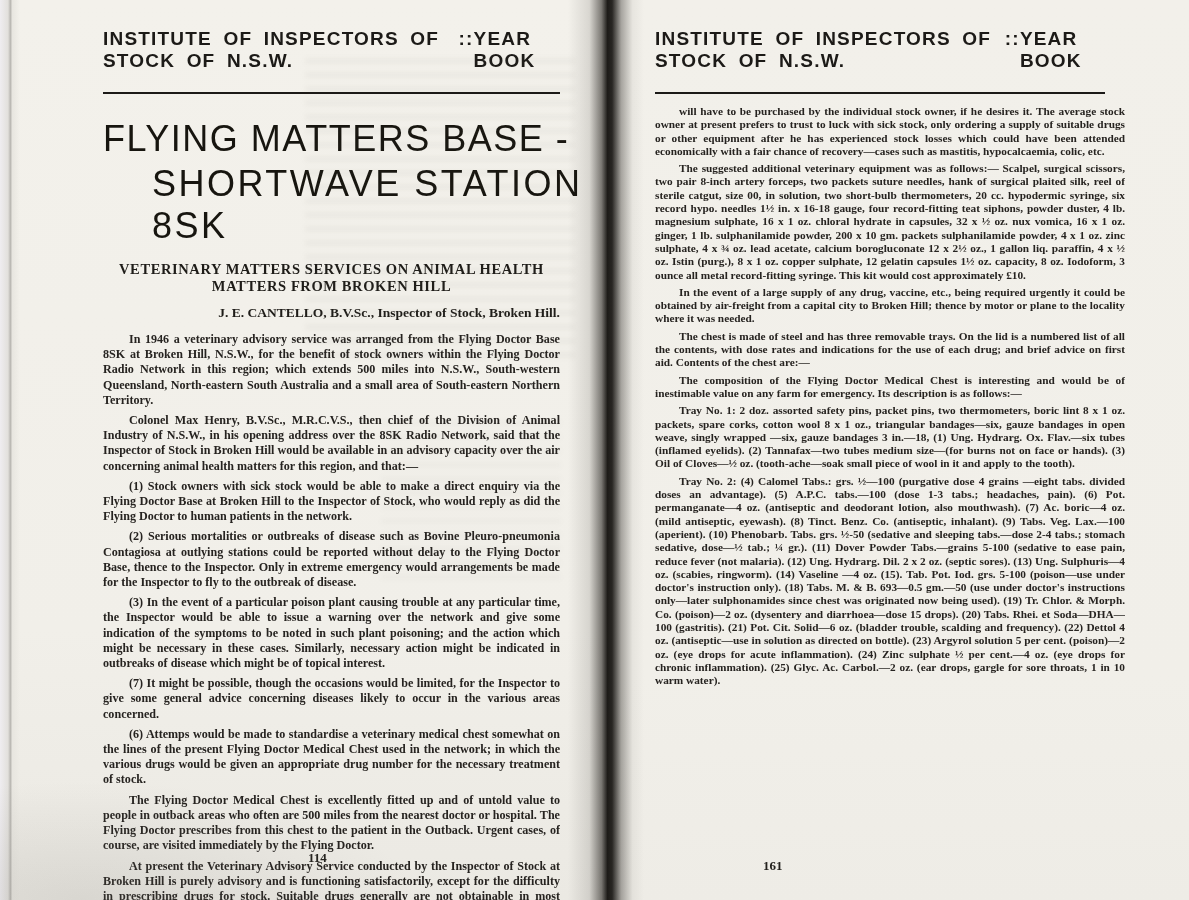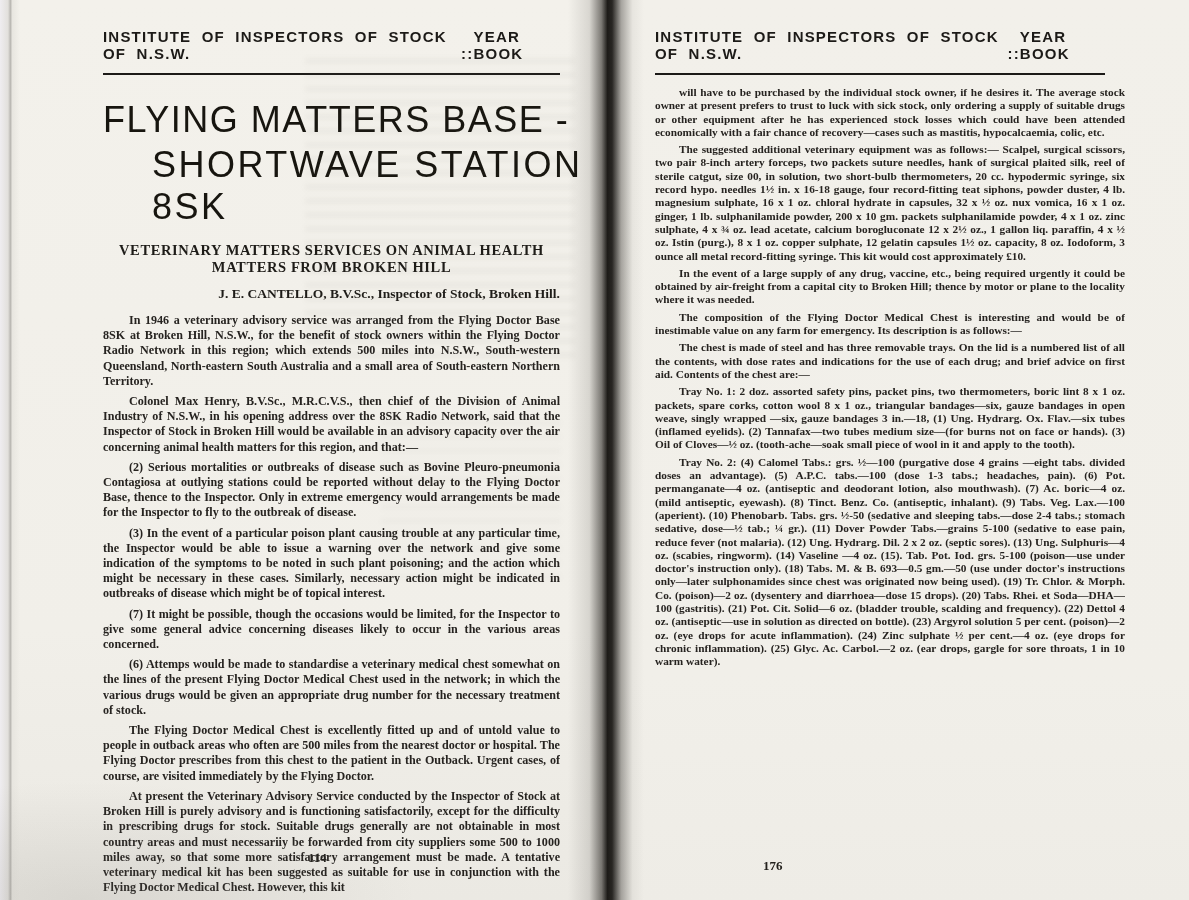--- a/index.html
+++ b/index.html
@@ -18,24 +18,24 @@
     background:linear-gradient(90deg,#efedf0 0%,#e2e0dc 40%,#b9b7b2 52%,#e8e6e0 62%,rgba(241,239,233,0) 100%);}
   .corner-wash{position:absolute;left:0;bottom:0;width:420px;height:120px;pointer-events:none;
     background:radial-gradient(ellipse at 20% 100%,rgba(120,118,112,0.16),rgba(120,118,112,0) 70%);}
   .ghost{position:absolute;pointer-events:none;opacity:.55;filter:blur(2.5px);
     background:repeating-linear-gradient(0deg,rgba(110,108,100,0.10) 0 6px,rgba(0,0,0,0) 6px 14px);}
   .ghost-a{right:26px;top:58px;width:270px;height:300px;}
   .ghost-b{right:40px;top:420px;width:180px;height:160px;opacity:.35;}
 
   
   .running-head{
-    display:flex;justify-content:space-between;align-items:flex-end;
-    font-family:"Liberation Sans", sans-serif;font-weight:bold;font-size:15px;
+    display:flex;justify-content:space-between;align-items:flex-start;
+    font-family:"Liberation Sans", sans-serif;font-weight:bold;font-size:19px;
     letter-spacing:1.2px;word-spacing:5px;color:#1c1a17;
-    border-bottom:2px solid #1c1a17;padding-bottom:11px;margin-top:28px;
+    border-bottom:2px solid #1c1a17;padding-bottom:20px;margin-top:28px;
   }
   .page-left .running-head{margin-left:103px;margin-right:41px;}
   .page-right .running-head{margin-left:54px;margin-right:84px;}
 
   
   .title{margin:24px 0 0 0;font-family:"Liberation Sans", sans-serif;font-weight:normal;color:#17150f;}
   .title .t1{display:block;font-size:36px;letter-spacing:1.5px;margin-left:103px;}
   .title .t2{display:block;font-size:36px;letter-spacing:2.5px;margin-left:152px;margin-top:3px;}
   .subtitle{margin:14px 41px 0 103px;text-align:center;font-size:14.5px;line-height:17px;
     font-weight:bold;letter-spacing:.6px;color:#1e1c18;}
@@ -77,20 +77,21 @@
     <h2 class="subtitle">
       <span>VETERINARY MATTERS SERVICES ON ANIMAL HEALTH</span><br>
       <span>MATTERS FROM BROKEN HILL</span>
     </h2>
 
     <h3 class="byline">J. E. CANTELLO, B.V.Sc., Inspector of Stock, Broken Hill.</h3>
 
     <div class="body-copy">
       <p>In 1946 a veterinary advisory service was arranged from the Flying Doctor Base 8SK at Broken Hill, N.S.W., for the benefit of stock owners within the Flying Doctor Radio Network in this region; which extends 500 miles into N.S.W., South-western Queensland, North-eastern South Australia and a small area of South-eastern Northern Territory.</p>
       <p>Colonel Max Henry, B.V.Sc., M.R.C.V.S., then chief of the Division of Animal Industry of N.S.W., in his opening address over the 8SK Radio Network, said that the Inspector of Stock in Broken Hill would be available in an advisory capacity over the air concerning animal health matters for this region, and that:—</p>
+      <p>(1) Stock owners with sick stock would be able to make a direct enquiry via the Flying Doctor Base at Broken Hill to the Inspector of Stock, who would reply as did the Flying Doctor to human patients in the network.</p>
       <p>(2) Serious mortalities or outbreaks of disease such as Bovine Pleuro-pneumonia Contagiosa at outlying stations could be reported without delay to the Flying Doctor Base, thence to the Inspector. Only in extreme emergency would arrangements be made for the Inspector to fly to the outbreak of disease.</p>
       <p>(3) In the event of a particular poison plant causing trouble at any particular time, the Inspector would be able to issue a warning over the network and give some indication of the symptoms to be noted in such plant poisoning; and the action which might be necessary in these cases. Similarly, necessary action might be indicated in outbreaks of disease which might be of topical interest.</p>
       <p>(7) It might be possible, though the occasions would be limited, for the Inspector to give some general advice concerning diseases likely to occur in the various areas concerned.</p>
       <p>(6) Attemps would be made to standardise a veterinary medical chest somewhat on the lines of the present Flying Doctor Medical Chest used in the network; in which the various drugs would be given an appropriate drug number for the necessary treatment of stock.</p>
       <p>The Flying Doctor Medical Chest is excellently fitted up and of untold value to people in outback areas who often are 500 miles from the nearest doctor or hospital. The Flying Doctor prescribes from this chest to the patient in the Outback. Urgent cases, of course, are visited immediately by the Flying Doctor.</p>
       <p>At present the Veterinary Advisory Service conducted by the Inspector of Stock at Broken Hill is purely advisory and is functioning satisfactorily, except for the difficulty in prescribing drugs for stock. Suitable drugs generally are not obtainable in most country areas and must necessariiy be forwarded from city suppliers some 500 to 1000 miles away, so that some more satisfactory arrangement must be made.  A tentative veterinary medical kit has been suggested as suitable for use in conjunction with the Flying Doctor Medical Chest.  However, this kit</p>
     </div>
 
     <div class="page-number">114</div>
   </section>
@@ -99,25 +100,25 @@
     <header class="running-head">
       <span>INSTITUTE OF INSPECTORS OF STOCK OF N.S.W.</span>
       <span>::</span>
       <span>YEAR BOOK</span>
     </header>
 
     <div class="body-copy">
       <p>will have to be purchased by the individual stock owner, if he desires it. The average stock owner at present prefers to trust to luck with sick stock, only ordering a supply of suitable drugs or other equipment after he has experienced stock losses which could have been attended economically with a fair chance of recovery—cases such as mastitis, hypocalcaemia, colic, etc.</p>
       <p>The suggested additional veterinary equipment was as follows:— Scalpel, surgical scissors, two pair 8-inch artery forceps, two packets suture needles, hank of surgical plaited silk, reel of sterile catgut, size 00, in solution, two short-bulb thermometers, 20 cc. hypodermic syringe, six record hypo. needles 1½ in. x 16-18 gauge, four record-fitting teat siphons, powder duster, 4 lb. magnesium sulphate, 16 x 1 oz. chloral hydrate in capsules, 32 x ½ oz. nux vomica, 16 x 1 oz. ginger, 1 lb. sulphanilamide powder, 200 x 10 gm. packets sulphanilamide powder, 4 x 1 oz. zinc sulphate, 4 x ¾ oz. lead acetate, calcium borogluconate 12 x 2½ oz., 1 gallon liq. paraffin, 4 x ½ oz. Istin (purg.), 8 x 1 oz. copper sulphate, 12 gelatin capsules 1½ oz. capacity, 8 oz. Iodoform, 3 ounce all metal record-fitting syringe.  This kit would cost approximately £10.</p>
       <p>In the event of a large supply of any drug, vaccine, etc., being required urgently it could be obtained by air-freight from a capital city to Broken Hill; thence by motor or plane to the locality where it was needed.</p>
+      <p>The chest is made of steel and has three removable trays.  On the lid is a numbered list of all the contents, with dose rates and indications for the use of each drug; and brief advice on first aid.  Contents of the chest are:—</p>
       <p>The composition of the Flying Doctor Medical Chest is interesting and would be of inestimable value on any farm for emergency.  Its description is as follows:—</p>
-      <p>The chest is made of steel and has three removable trays.  On the lid is a numbered list of all the contents, with dose rates and indications for the use of each drug; and brief advice on first aid.  Contents of the chest are:—</p>
       <p><span class="tray-label">Tray No. 1:</span> <span>2 doz. assorted safety pins, packet pins, two thermometers, boric lint 8 x 1 oz. packets, spare corks, cotton wool 8 x 1 oz., triangular bandages—six, gauze bandages in open weave, singly wrapped —six, gauze bandages 3 in.—18, (1) Ung. Hydrarg. Ox. Flav.—six tubes (inflamed eyelids).  (2) Tannafax—two tubes medium size—(for burns not on face or hands).  (3) Oil of Cloves—½ oz. (tooth-ache—soak small piece of wool in it and apply to the tooth).</span></p>
       <p><span class="tray-label">Tray No. 2:</span> <span>(4) Calomel Tabs.: grs. ½—100 (purgative dose 4 grains —eight tabs. divided doses an advantage). (5) A.P.C. tabs.—100 (dose 1-3 tabs.; headaches, pain).  (6) Pot. permanganate—4 oz. (antiseptic and deodorant lotion, also mouthwash).  (7) Ac. boric—4 oz. (mild antiseptic, eyewash).  (8) Tinct. Benz. Co. (antiseptic, inhalant).  (9) Tabs. Veg. Lax.—100 (aperient).  (10) Phenobarb. Tabs. grs. ½-50 (sedative and sleeping tabs.—dose 2-4 tabs.; stomach sedative, dose—½ tab.; ¼ gr.).  (11) Dover Powder Tabs.—grains 5-100 (sedative to ease pain, reduce fever (not malaria).  (12) Ung. Hydrarg. Dil. 2 x 2 oz. (septic sores).  (13) Ung. Sulphuris—4 oz. (scabies, ringworm).  (14) Vaseline —4 oz. (15).  Tab. Pot. Iod. grs. 5-100 (poison—use under doctor's instruction only).  (18) Tabs. M. &amp; B. 693—0.5 gm.—50 (use under doctor's instructions only—later sulphonamides since chest was originated now being used).  (19) Tr. Chlor. &amp; Morph. Co. (poison)—2 oz. (dysentery and diarrhoea—dose 15 drops).  (20) Tabs. Rhei. et Soda—DHA—100 (gastritis).  (21) Pot. Cit. Solid—6 oz. (bladder trouble, scalding and frequency).  (22) Dettol 4 oz. (antiseptic—use in solution as directed on bottle).  (23) Argyrol solution 5 per cent. (poison)—2 oz. (eye drops for acute inflammation).  (24) Zinc sulphate ½ per cent.—4 oz. (eye drops for chronic inflammation).  (25) Glyc. Ac. Carbol.—2 oz. (ear drops, gargle for sore throats, 1 in 10 warm water).</span></p>
     </div>
 
-    <div class="page-number">176</div>
+    <div class="page-number">161</div>
   </section>
 
   <div class="gutter-shadow"></div>
   <div class="left-edge"></div>
   <div class="corner-wash"></div>
 </div>
 
 </body></html>

